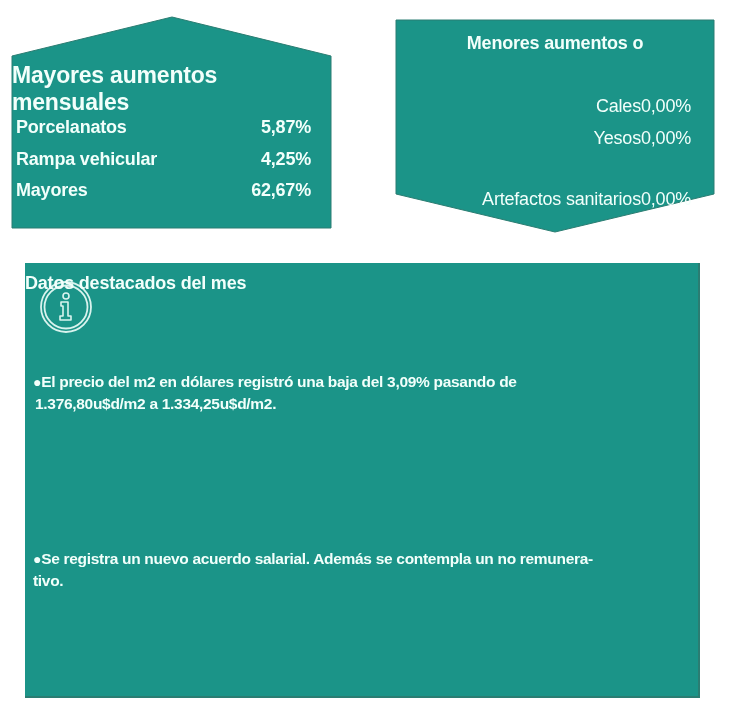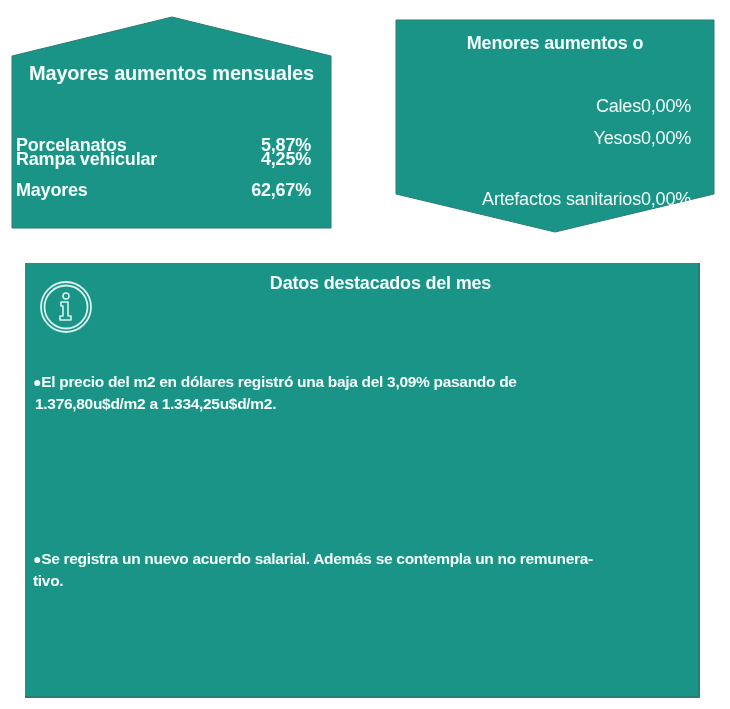--- a/index.html
+++ b/index.html
@@ -24,22 +24,21 @@
     }
     .panel-text {
       position: absolute;
       color: #f2fffb;
     }
     
     #left-panel-title {
       left: 12px;
       width: 319px;
       top: 62px;
-      text-align: center;
-      font-size: 20px;
+      font-size: 23px;
       font-weight: bold;
       letter-spacing: -0.2px;
     }
     .left-row {
       position: absolute;
       left: 16px;
       width: 295px;
       display: flex;
       justify-content: space-between;
       font-size: 18px;
@@ -74,24 +73,24 @@
       top: 263px;
       width: 675px;
       height: 435px;
       background: #1b9488;
       border-right: 2px solid #2b7d72;
       border-bottom: 2px solid #2b7d72;
       box-sizing: border-box;
     }
     #highlights-title {
       position: absolute;
-      left: 18px;
+      left: 0;
       width: 675px;
       top: 10px;
-      text-align: center;
+      text-align: left;
       font-size: 18px;
       font-weight: bold;
       letter-spacing: -0.2px;
       color: #f2fffb;
     }
     #info-icon {
       position: absolute;
       left: 14px;
       top: 17px;
       width: 54px;
@@ -116,21 +115,21 @@
 
 <svg class="shape-svg" viewBox="0 0 730 709">
 
   <polygon points="12,56 172,17 331,56 331,228 12,228" fill="#1b9488" stroke="#2b7d72" stroke-width="1"></polygon>
 
   <polygon points="396,20 714,20 714,194 555,232 396,194" fill="#1b9488" stroke="#2b7d72" stroke-width="1"></polygon>
 </svg>
 
 <div>
   <div id="left-panel-title" class="panel-text">Mayores aumentos mensuales</div>
-  <div class="left-row panel-text" style="top:135px;">
+  <div class="left-row panel-text" style="top:117px;">
     <span>Porcelanatos</span>
     <span>5,87%</span>
   </div>
   <div class="left-row panel-text" style="top:149px;">
     <span>Rampa vehicular</span>
     <span>4,25%</span>
   </div>
   <div class="left-row panel-text" style="top:180px;">
     <span>Mayores</span>
     <span>62,67%</span>

